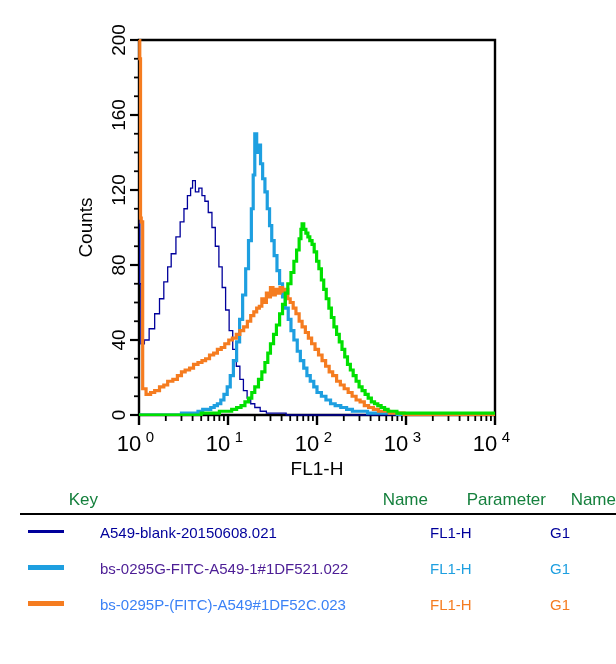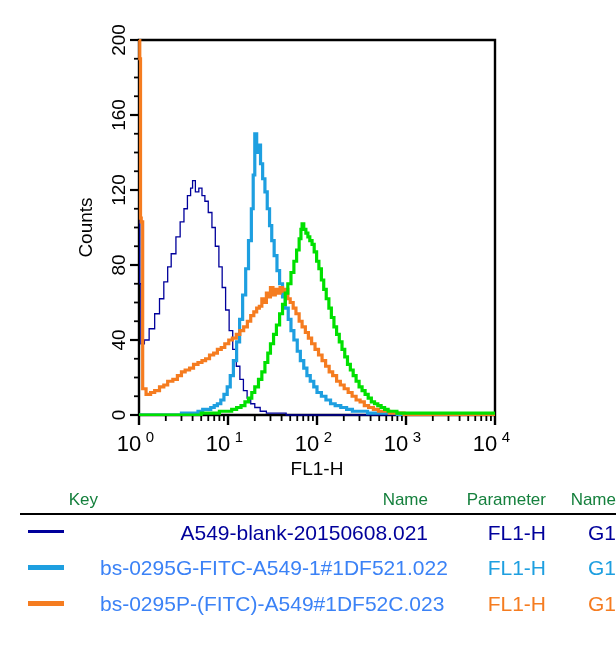--- a/index.html
+++ b/index.html
@@ -47,25 +47,24 @@
     margin-top: 21px;
   }
   .hdr-rule td {
     border-bottom: 2.5px solid #000000;
     height: 0;
     padding: 0;
     font-size: 0;
     line-height: 0;
   }
   .legend-table td {
-    font-size: 21px;
+    font-size: 15px;
     padding: 0;
     vertical-align: middle;
     white-space: nowrap;
-    text-align: right;
   }
   .col-key   { width: 78px; }
   .col-name  { width: 330px; }
   .col-param { width: 118px; }
   .col-gate  { width: 70px; }
 
   .legend-row { height: 36px; }
 
   .key-cell {
     padding-left: 8px !important;
@@ -215,21 +214,21 @@
             <span class="key-swatch thin" style="background: rgb(0, 0, 155);"></span>
           </td>
           <td class="name-cell" style="color: rgb(0, 0, 155);">A549-blank-20150608.021</td>
           <td class="param-cell" style="color: rgb(0, 0, 155);">FL1-H</td>
           <td class="gate-cell" style="color: rgb(0, 0, 155);">G1</td>
         </tr>
         <tr class="legend-row">
           <td class="key-cell">
             <span class="key-swatch" style="background: rgb(30, 159, 224);"></span>
           </td>
-          <td class="name-cell" style="color: #3b82f6;">bs-0295G-FITC-A549-1#1DF521.022</td>
+          <td class="name-cell" style="color: #4c1d95;">bs-0295G-FITC-A549-1#1DF521.022</td>
           <td class="param-cell" style="color: rgb(30, 159, 224);">FL1-H</td>
           <td class="gate-cell" style="color: rgb(30, 159, 224);">G1</td>
         </tr>
         <tr class="legend-row">
           <td class="key-cell">
             <span class="key-swatch" style="background: rgb(245, 124, 32);"></span>
           </td>
           <td class="name-cell" style="color: #3b82f6;">bs-0295P-(FITC)-A549#1DF52C.023</td>
           <td class="param-cell" style="color: rgb(245, 124, 32);">FL1-H</td>
           <td class="gate-cell" style="color: rgb(245, 124, 32);">G1</td>

